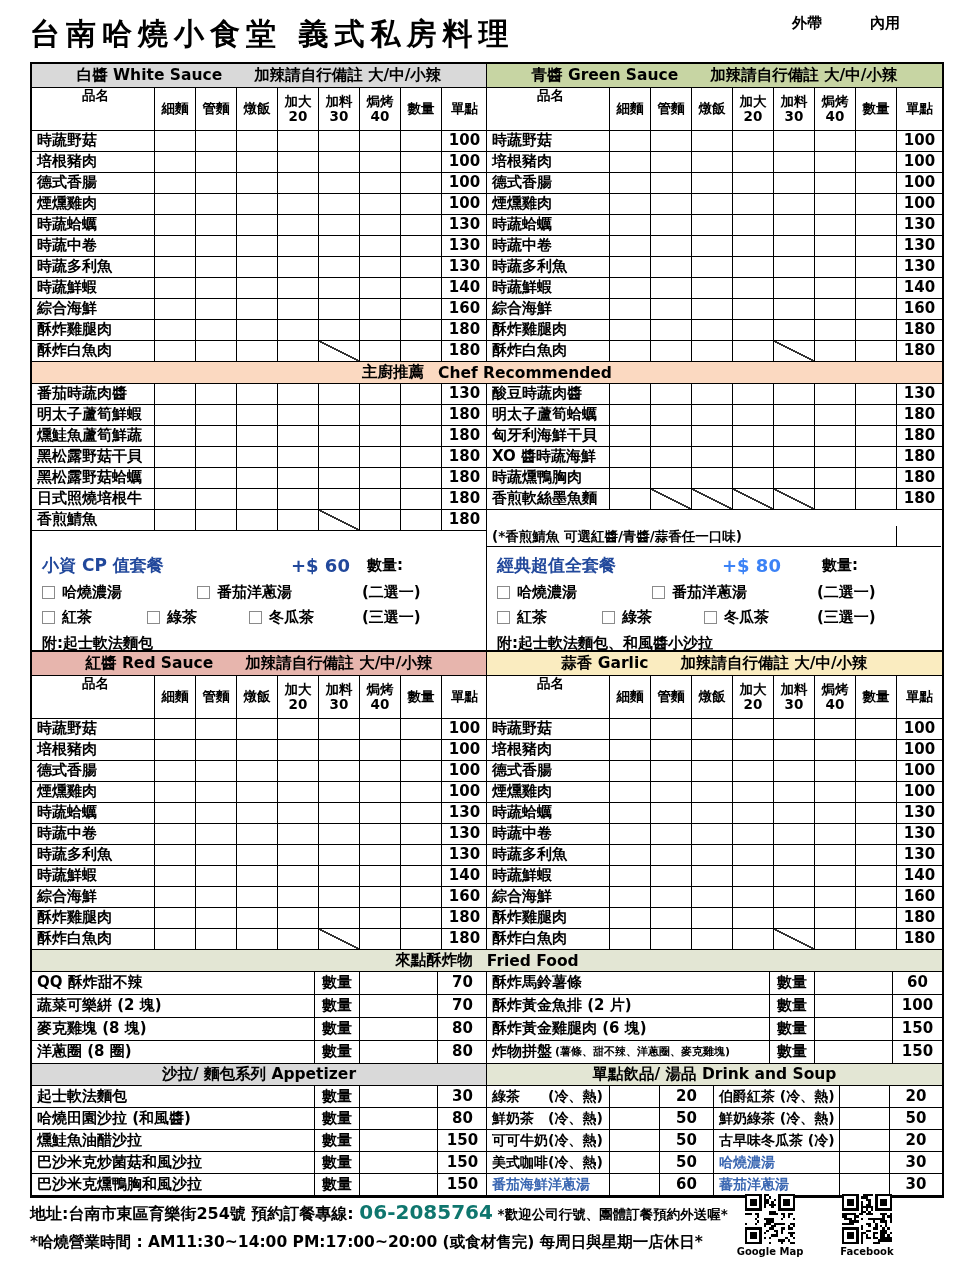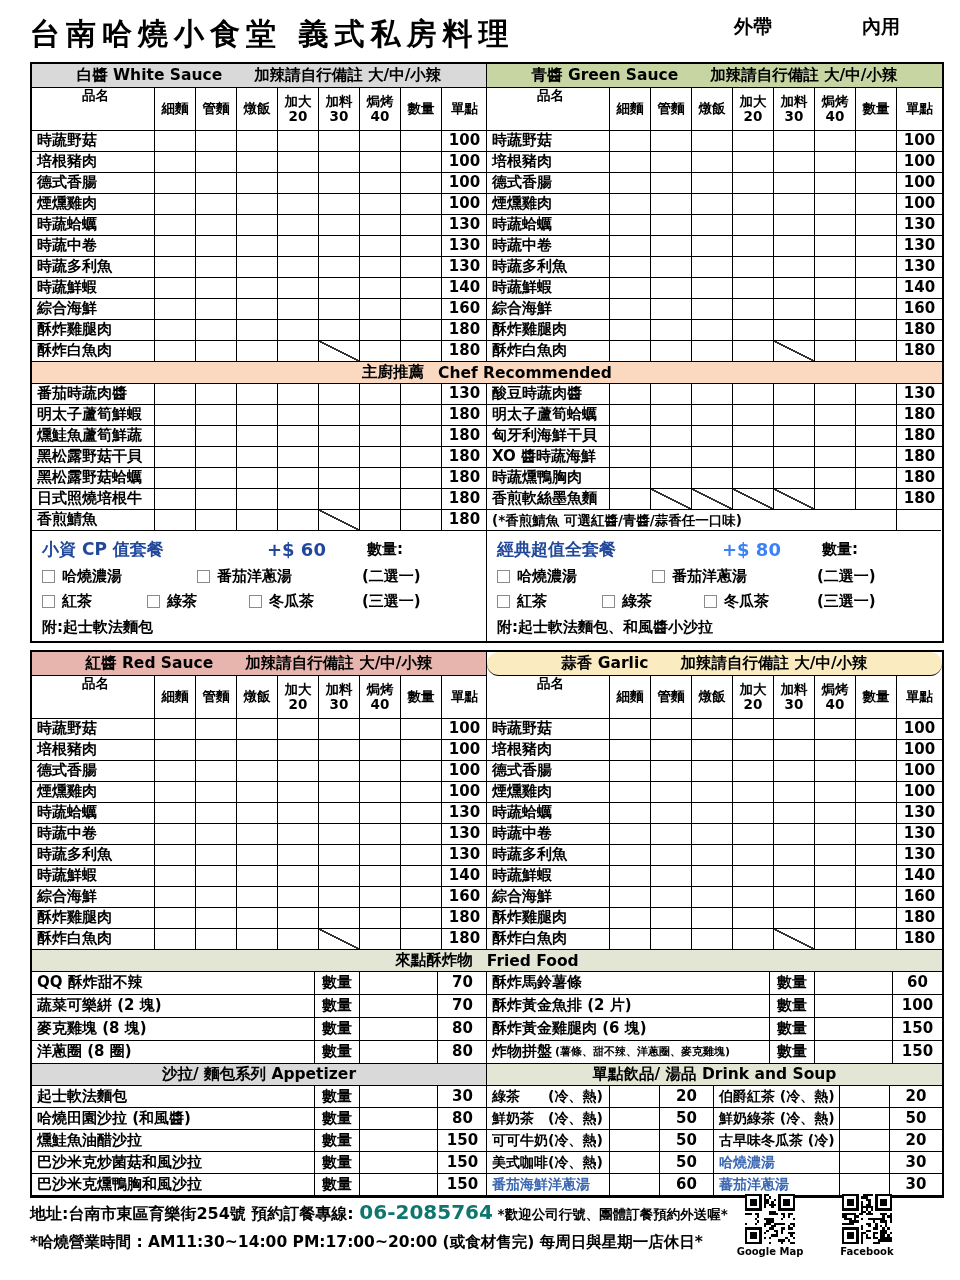--- a/index.html
+++ b/index.html
@@ -3,41 +3,41 @@
 <meta charset="utf-8">
 <style>
   html,body{margin:0;padding:0;}
   body{background:#888;}
   .page{position:relative;width:960px;height:1280px;background:#ffffff;margin:0 auto;
         font-family:"DejaVu Sans","Liberation Sans",sans-serif;color:#000;overflow:hidden;}
   
   .hdr{position:absolute;left:30px;top:10px;width:910px;height:48px;}
   .hdr h1{margin:0;font-family:"DejaVu Serif","Liberation Serif",serif;font-weight:600;
           font-size:30px;letter-spacing:6px;line-height:48px;}
-  .dine{position:absolute;top:14px;right:60px;display:flex;gap:90px;font-size:19px;font-weight:700;}
+  .dine{position:absolute;top:14px;right:60px;display:flex;gap:48px;font-size:15px;font-weight:700;}
   
   .block{position:absolute;left:30px;width:910px;border:2px solid #000;box-sizing:content-box;background:#fff;}
   #block1{top:62px;}
   #block2{top:650px;}
   .pair{display:flex;}
   .half{width:455px;box-sizing:border-box;}
   .half.left{border-right:1px solid #000;}
   
   .half-band,.full-band{display:flex;align-items:center;justify-content:center;
         border-bottom:1px solid #000;font-weight:700;box-sizing:border-box;}
   .half-band{height:24px;gap:32px;font-size:15.5px;}
   .full-band{height:22px;gap:14px;font-size:15.5px;}
   .sub-band{height:22px;font-size:15.5px;}
   
   .g-row{display:grid;height:21px;}
   .g-row.head{height:43px;}
   .g-row.fried-cols{height:23px;}
   .g-row.app-h{height:22px;}
   .sauce-cols{grid-template-columns:123px repeat(7,41px) 45px;}
-  .note-cols{grid-template-columns:410px 44px;}
+  .note-cols{grid-template-columns:410px 44px;margin-top:16px;}
   .fried-cols{grid-template-columns:283px 45px 78px 49px;}
   .drink-cols{grid-template-columns:123px 50px 54px 126px 50px 52px;}
   .c{border-right:1px solid #000;border-bottom:1px solid #000;box-sizing:border-box;
      display:flex;align-items:center;justify-content:center;overflow:hidden;
      font-size:15px;font-weight:600;line-height:1.05;}
   .half .g-row .c:last-child{border-right:none;}
   .name-c{justify-content:flex-start;padding-left:5px;white-space:nowrap;}
   .head .c{flex-direction:column;font-size:13.5px;line-height:1.12;text-align:center;}
   .slash{background:linear-gradient(to top right,transparent 48%,#333 48%,#333 52%,transparent 52%);}
   .small-note{font-size:11px;font-weight:600;margin-left:3px;white-space:nowrap;}
@@ -547,21 +547,21 @@
           <div class="g-row note-cols">
             <div class="c name-c" style="font-size: 13.5px;">(*香煎鯖魚 可選紅醬/青醬/蒜香任一口味)</div>
             <div class="c price-c"></div>
           </div>
         </div>
       </div>
       <div class="pair">
         <div class="half left combo">
           <div class="combo-line1">
             <span class="combo-title" style="color: rgb(33, 72, 155);">小資 CP 值套餐</span>
-            <span class="combo-price" style="color: rgb(33, 72, 155);">+$ 60</span>
+            <span class="combo-price" style="color: rgb(33, 72, 155); margin-left: 24px;">+$ 60</span>
             <span class="combo-qty">數量:</span>
           </div>
           <div class="combo-line soup-line">
             <span class="opt">
               <span class="cb"></span>
               <span>哈燒濃湯</span>
             </span>
             <span class="opt">
               <span class="cb"></span>
               <span>番茄洋蔥湯</span>
@@ -772,21 +772,21 @@
             <div class="c"></div>
             <div class="c"></div>
             <div class="c"></div>
             <div class="c slash"></div>
             <div class="c"></div>
             <div class="c"></div>
             <div class="c price-c">180</div>
           </div>
         </div>
         <div class="half right">
-          <div class="half-band" style="background: rgb(250, 236, 192); border-radius: 12px;">
+          <div class="half-band" style="background: rgb(250, 236, 192);">
             <span>蒜香  Garlic</span>
             <span>加辣請自行備註 大/中/小辣</span>
           </div>
           <div class="g-row sauce-cols head">
             <div class="c name-c">品名</div>
             <div class="c">
               <div>細麵</div>
             </div>
             <div class="c">
               <div>管麵</div>

